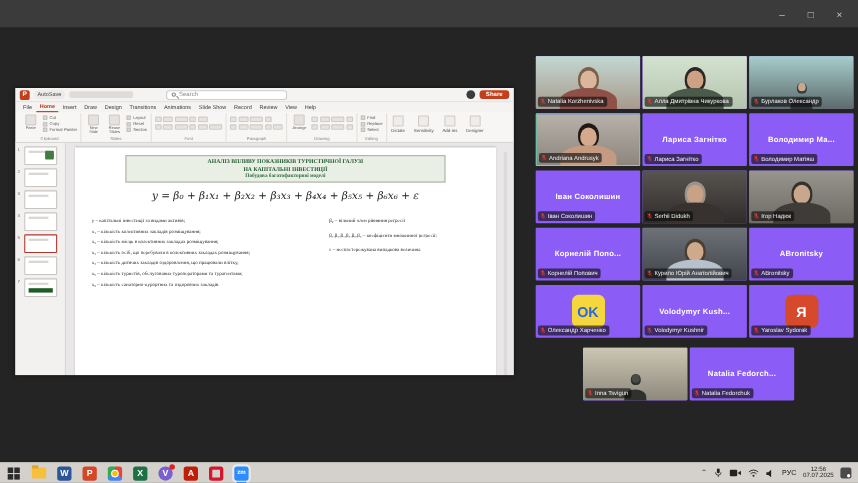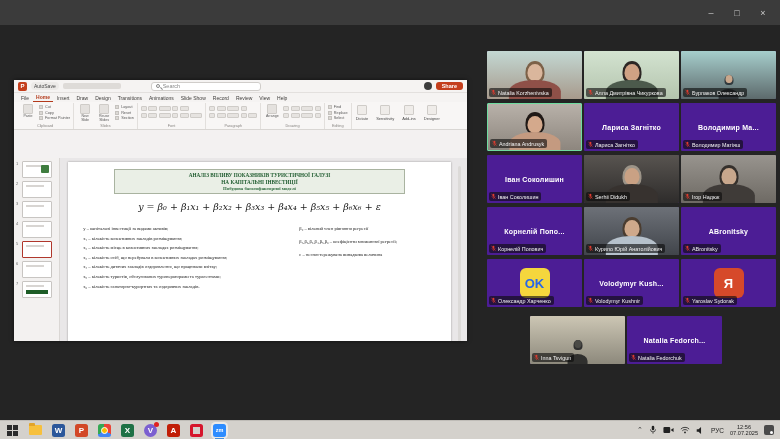--- a/index.html
+++ b/index.html
@@ -54,21 +54,21 @@
   .rb-dot { width:4px; height:4px; background:#dcd9d5; border:0.5px solid #c5c2be; }
   .rb-ctrls { display:flex; flex-direction:column; gap:2px; padding-top:2px; }
   .rb-ctrlrow { display:flex; gap:1.5px; }
   .rb-seg { height:5px; background:#e6e3e0; border:0.5px solid #cfccc8; border-radius:1px; }
   .rb-glabel { font-size:3.8px; color:#8a8784; text-align:center; padding:1px 0; }
   .rb-rightbtn { display:flex; flex-direction:column; align-items:center; gap:1px;
     padding:2px 4px 0 4px; }
   .rb-rightbtn .rb-bigicon { background:#efece9; }
   .rb-rightbtn span { font-size:4px; color:#4a4a4a; }
 
-  .ppt-body { display:flex; height:241px; background:#e9e7e8;margin-top:28px; }
+  .ppt-body { display:flex; height:241px; background:#e9e7e8; }
   .thumb-panel { width:46px; background:#f3f1f0; border-right:1px solid #dad7d4;
     padding:3px 3px 0 2px; display:flex; flex-direction:column; gap:3px; overflow:hidden; }
   .thumb { display:flex; gap:2px; align-items:flex-start; }
   .thumb-num { font-size:4px; color:#6a6a6a; width:4px; }
   .thumb-box { width:30px; height:17px; background:#fff; border:1px solid #c8c5c2;
     border-radius:1px; position:relative; overflow:hidden; }
   .thumb.sel .thumb-box { border:1.5px solid #b0372c; }
   .t-accent-img { position:absolute; right:2px; top:3px; width:8px; height:8px;
     background:#3f7d3f; border-radius:1px; }
   .t-accent-bar { position:absolute; left:3px; bottom:3px; width:22px; height:4px; background:#1d5c26; }
@@ -110,21 +110,21 @@
   .dt-start i { background:#2f7bd8; }
   .dt-search { width:44px; height:10px; border-radius:5px; background:#fff;
     border:1px solid #d5d2cf; font-size:4.6px; color:#888; display:flex; align-items:center;
     gap:2px; padding:0 3px; }
   .dt-icons { display:flex; gap:3.5px; align-items:center; }
   .dt-ic { width:9px; height:9px; border-radius:2px; }
   .dt-clock { margin-left:auto; text-align:right; font-size:4px; color:#555; line-height:1.2; }
 
   
   .participants { position:absolute; left:487px; top:26px; width:293px; height:330px; }
-  .tile { position:absolute; width:95px; height:48px; background:#4c1d95; overflow:hidden;
+  .tile { position:absolute; width:95px; height:48px; background:#8b5cf6; overflow:hidden;
     border-radius:1px; }
   .tile.active { border:1.5px solid #6fdca0; }
   .vid { position:absolute; inset:0; }
   .psn-body { position:absolute; left:50%; transform:translateX(-50%); bottom:-4px;
     width:55%; height:48%; border-radius:50% 50% 0 0; }
   .psn-head { position:absolute; left:50%; transform:translateX(-50%); bottom:38%;
     width:15px; height:17px; border-radius:50% 50% 46% 46%; }
   .psn-hair { position:absolute; left:50%; transform:translateX(-50%); bottom:34%;
     width:19px; height:22px; border-radius:50% 50% 40% 40%; }
   .tile.small-person .psn-hair { width:9px; height:10px; bottom:30%; }

